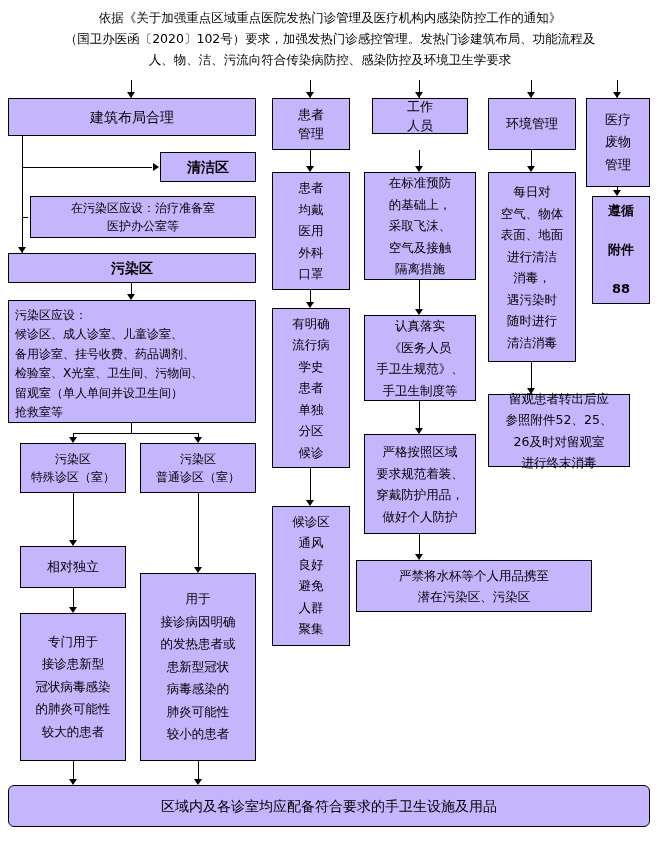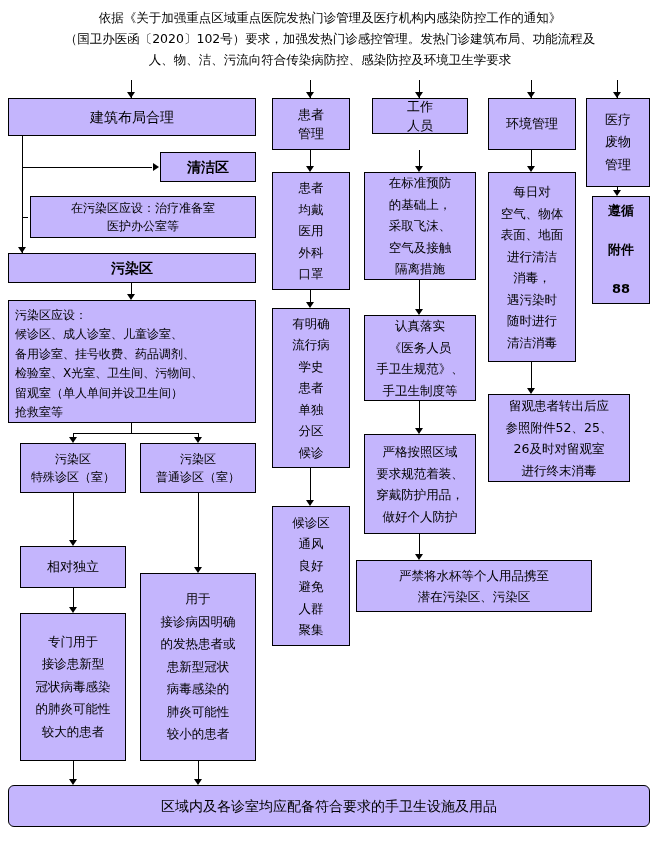--- a/index.html
+++ b/index.html
@@ -161,21 +161,21 @@
     <span class="txt" style="font-size:12.5px; line-height:1.72;">有明确
 流行病
 学史
 患者
 单独
 分区
 候诊</span>
   </div>
 
   <div class="box" style="left:272px; top:506px; width:78px; height:140px;">
-    <span class="txt" style="font-size:12.5px; line-height:1.72;">候诊区
+    <span class="txt" style="font-size:12.5px; line-height:1.72;font-family:Liberation Serif, serif;">候诊区
 通风
 良好
 避免
 人群
 聚集</span>
   </div>
 
   <div class="box" style="left:372px; top:98px; width:96px; height:36px;">
     <span class="txt" style="font-size:13px;">工作
 人员</span>
@@ -216,21 +216,21 @@
     <span class="txt" style="font-size:12.5px; line-height:1.72;">每日对
 空气、物体
 表面、地面
 进行清洁
 消毒，
 遇污染时
 随时进行
 清洁消毒</span>
   </div>
 
-  <div class="box" style="left:488px; top:394px; width:142px; height:88px;">
+  <div class="box" style="left:488px; top:394px; width:142px; height:73px;">
     <span class="txt" style="font-size:12.5px; line-height:1.72;">留观患者转出后应
 参照附件52、25、
 26及时对留观室
 进行终末消毒</span>
   </div>
 
   <div class="box" style="left:586px; top:98px; width:64px; height:89px;">
     <span class="txt" style="font-size:13px; line-height:1.72;">医疗
 废物
 管理</span>

